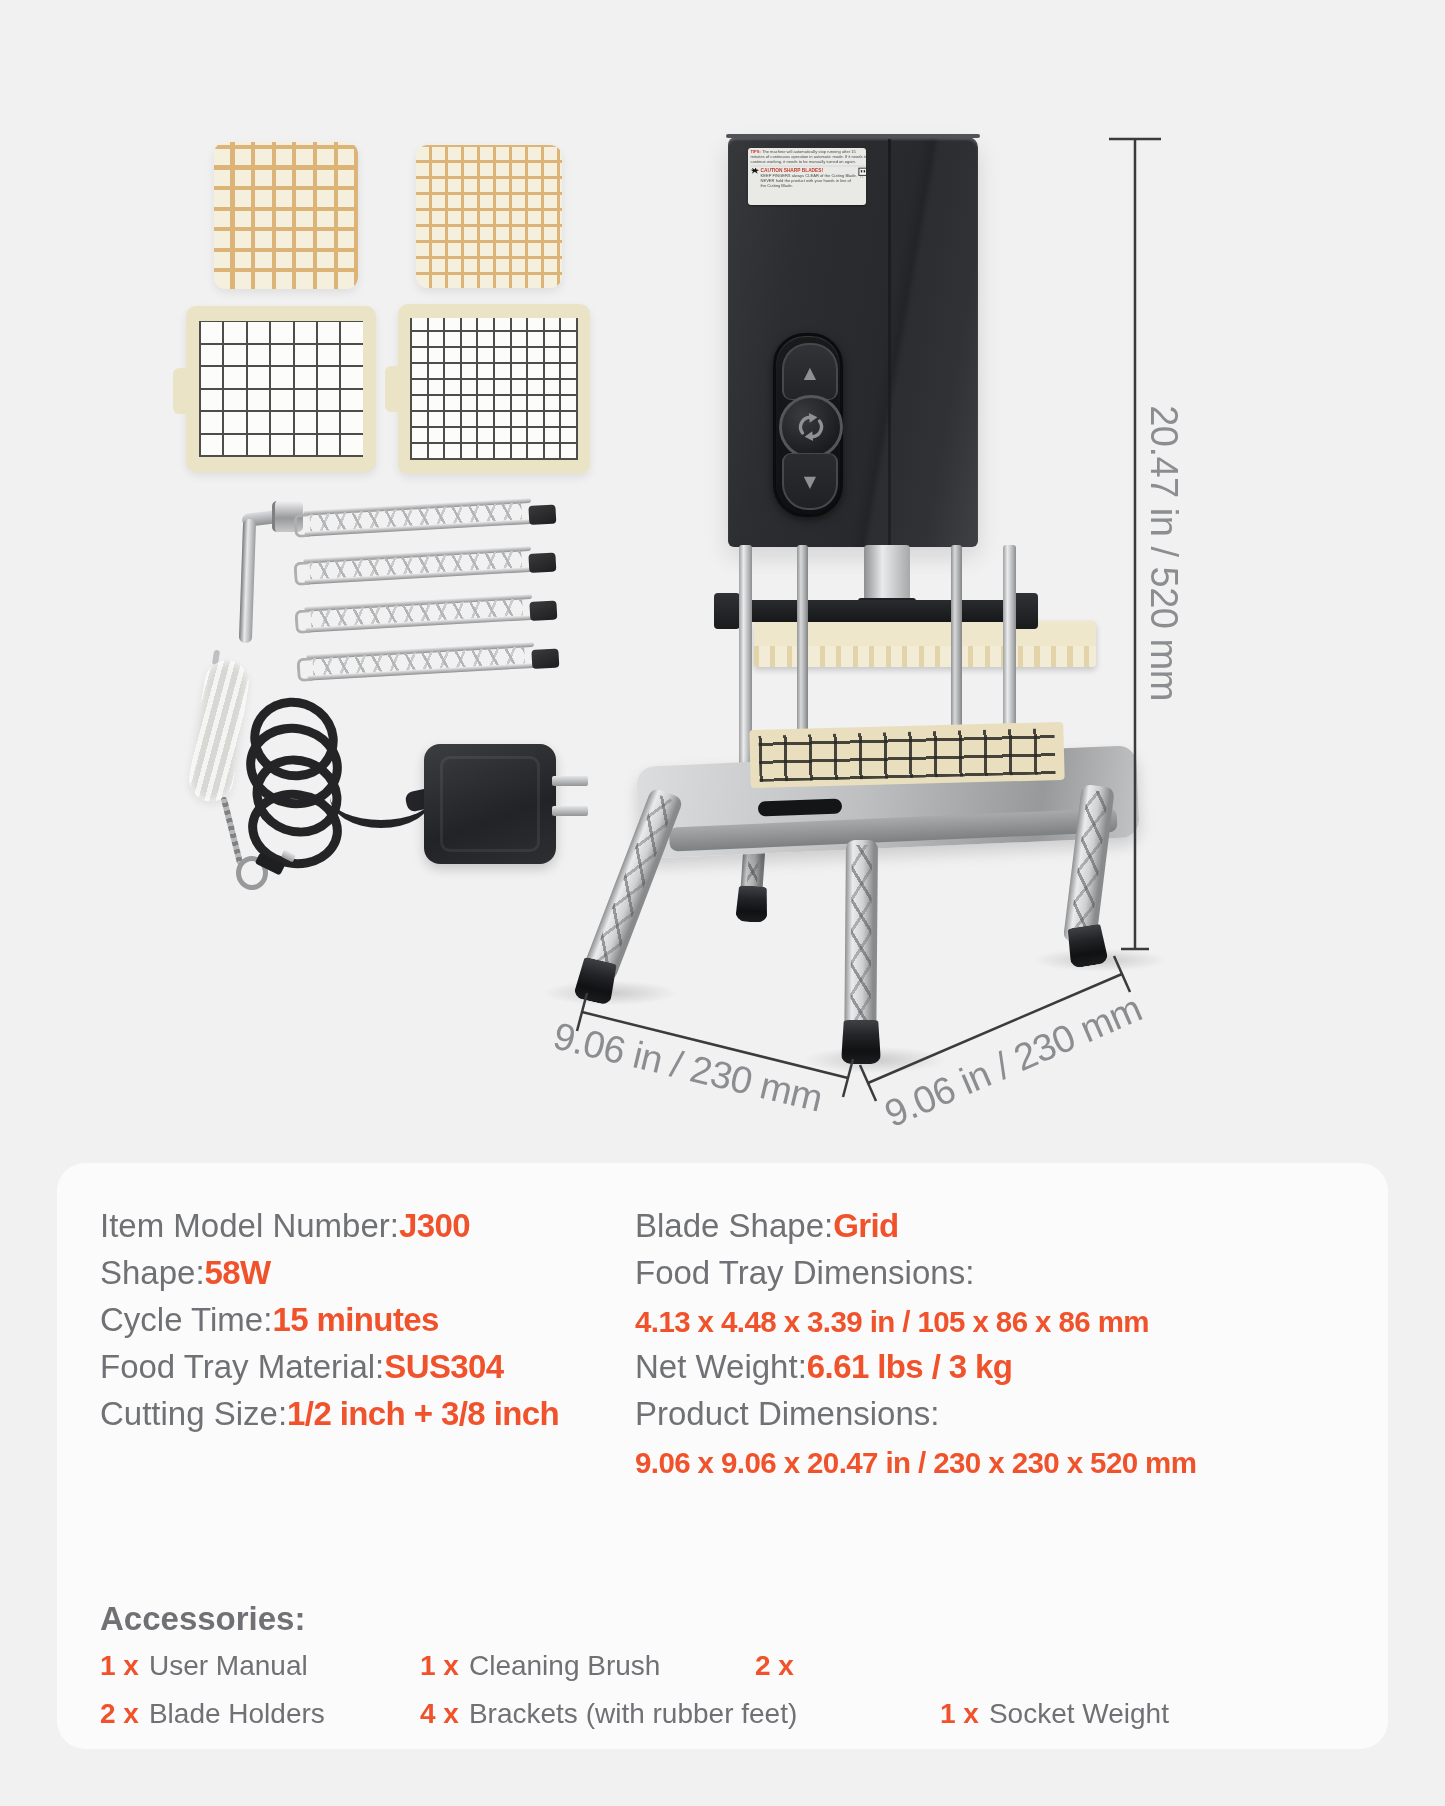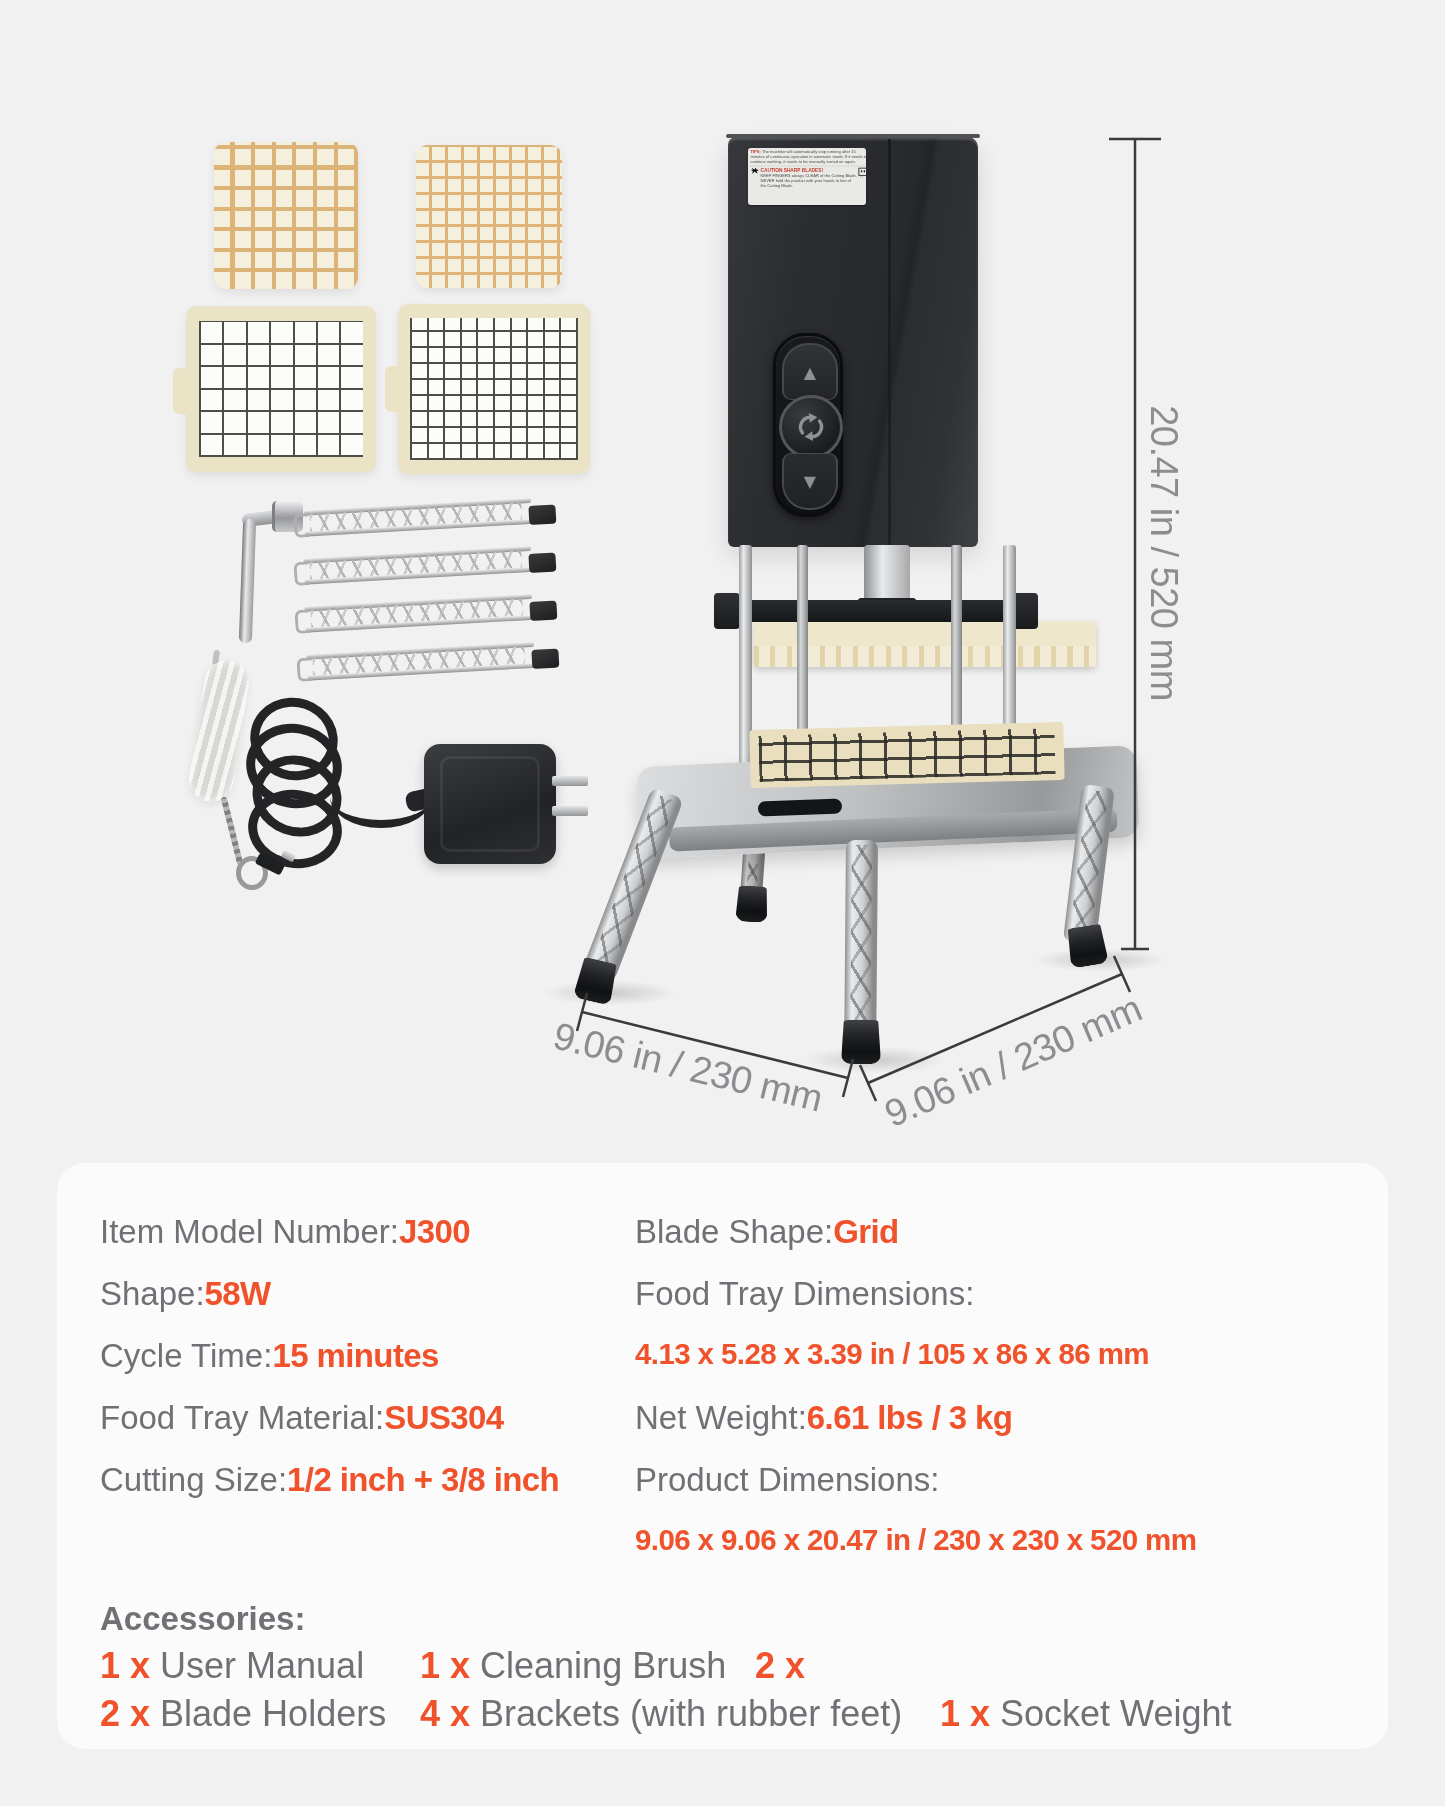--- a/index.html
+++ b/index.html
@@ -150,28 +150,28 @@
     font-size:38px;color:#8b8d90;letter-spacing:-.5px;white-space:nowrap;}
   .dim-v{left:999px;top:532px;transform:rotate(90deg);}
   .dim-l{left:523px;top:1046px;transform:rotate(13.5deg);}
   .dim-r{left:848px;top:1040px;transform:rotate(-23.5deg);}
 
   
   .panel{left:57px;top:1163px;width:1331px;height:586px;background:#fbfbfc;border-radius:28px;}
   .spec-col{position:absolute;top:35px;}
   .spec-col.l{left:43px;}
   .spec-col.r{left:578px;}
-  .spec-row{height:47px;display:flex;align-items:flex-start;font-size:33px;white-space:nowrap;margin-top:15px;}
+  .spec-row{height:47px;display:flex;align-items:flex-end;font-size:33px;white-space:nowrap;}
   .spec-row .lab{color:#707175;}
   .spec-row .val{color:#f0522b;font-weight:bold;letter-spacing:-.6px;}
   .spec-row.long{font-size:29.5px;}
   .acc{position:absolute;left:43px;top:432px;width:1260px;}
   .acc-title{height:47px;display:flex;align-items:center;font-size:33px;color:#707175;font-weight:bold;}
   .acc-row{position:relative;height:48px;}
-  .acc-item{position:absolute;top:0;height:48px;display:flex;align-items:center;font-size:36px;white-space:nowrap;}
+  .acc-item{position:absolute;top:0;height:48px;display:flex;align-items:center;font-size:28px;white-space:nowrap;}
   .acc-item .qty{color:#f0522b;font-weight:bold;margin-right:10px;}
   .acc-item .nm{color:#707175;}
 </style>
 </head>
 <body>
 
 <div id="scene">
 
   <div class="pusher a"></div>
   <div class="pusher b"></div>
@@ -340,21 +340,21 @@
       <div class="spec-row">
           <span class="lab">Blade Shape: </span>
           <span class="val">Grid</span>
         </div>
       <div class="spec-row">
           <span class="lab">Food Tray Dimensions:</span>
           <span class="val"></span>
         </div>
       <div class="spec-row long">
           <span class="lab"></span>
-          <span class="val">4.13 x 5.28 x 3.39 in / 105 x 86 x 86 mm</span>
+          <span class="val">4.13 x 4.48 x 3.39 in / 105 x 86 x 86 mm</span>
         </div>
       <div class="spec-row">
           <span class="lab">Net Weight: </span>
           <span class="val">6.61 lbs / 3 kg</span>
         </div>
       <div class="spec-row">
           <span class="lab">Product Dimensions:</span>
           <span class="val"></span>
         </div>
       <div class="spec-row long">

